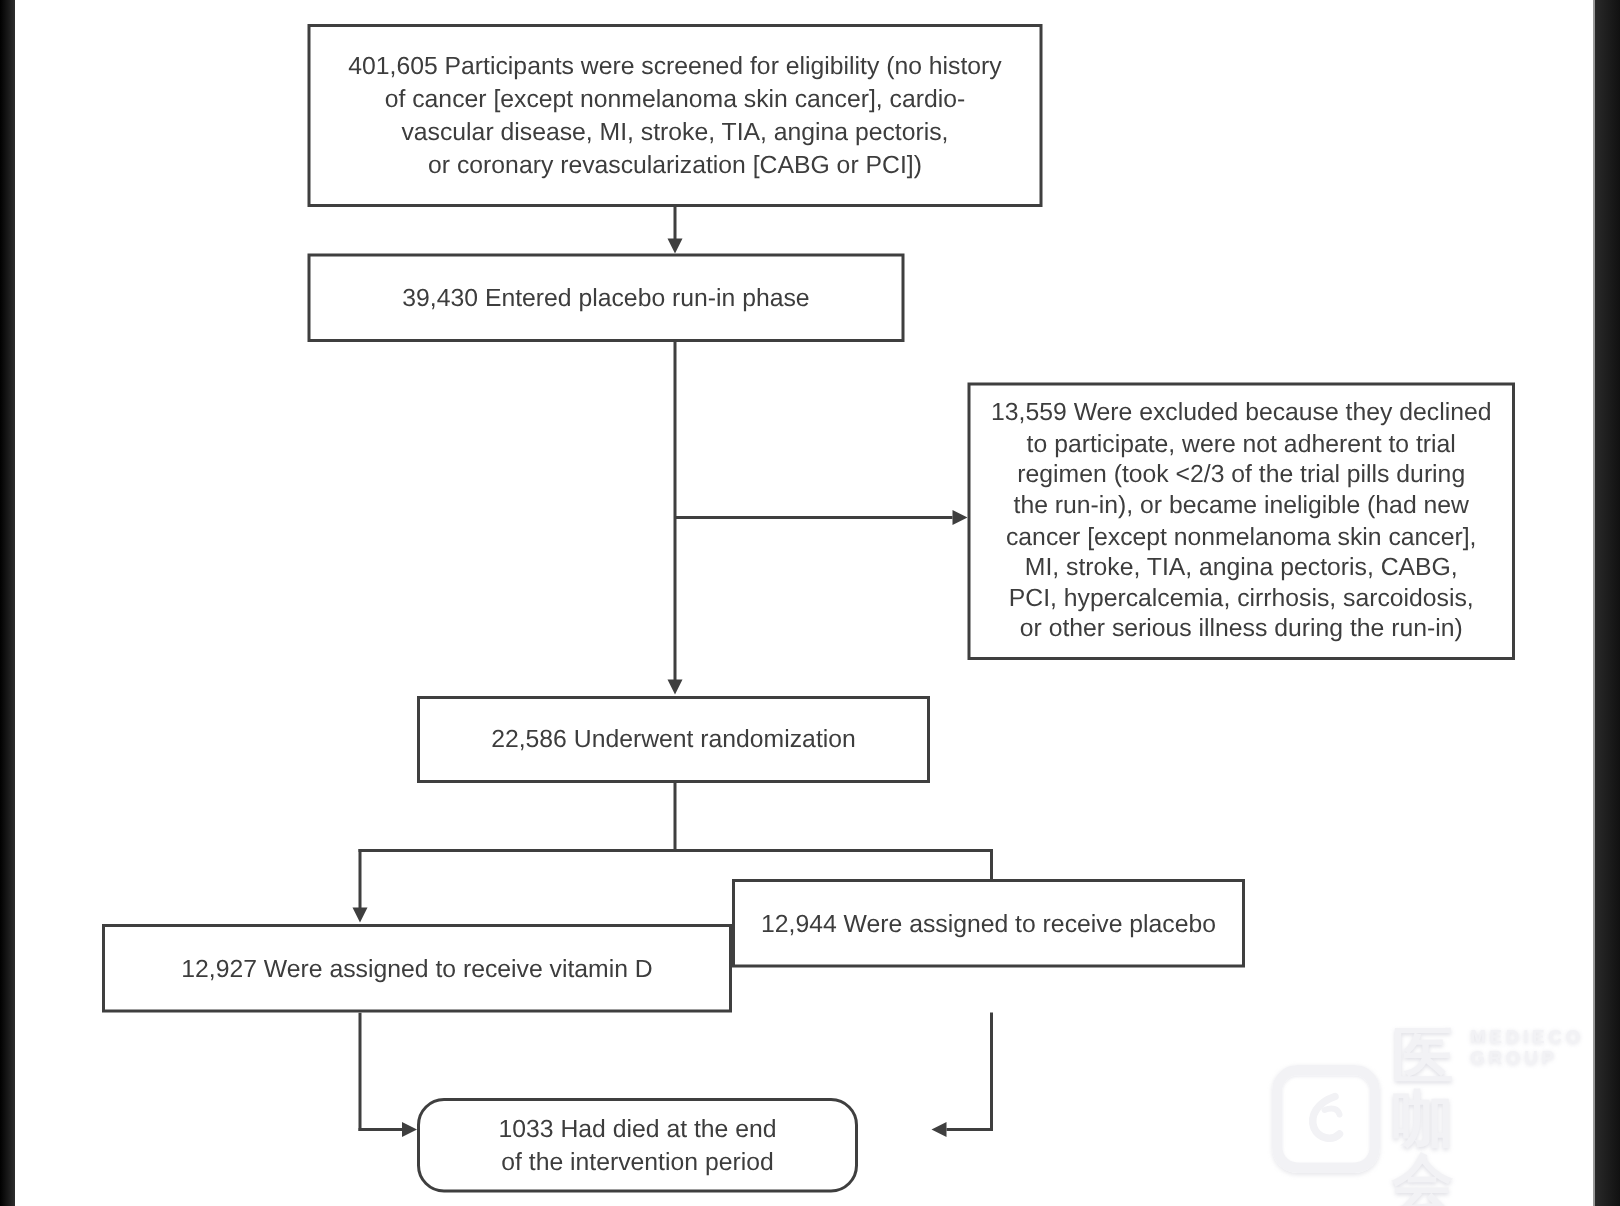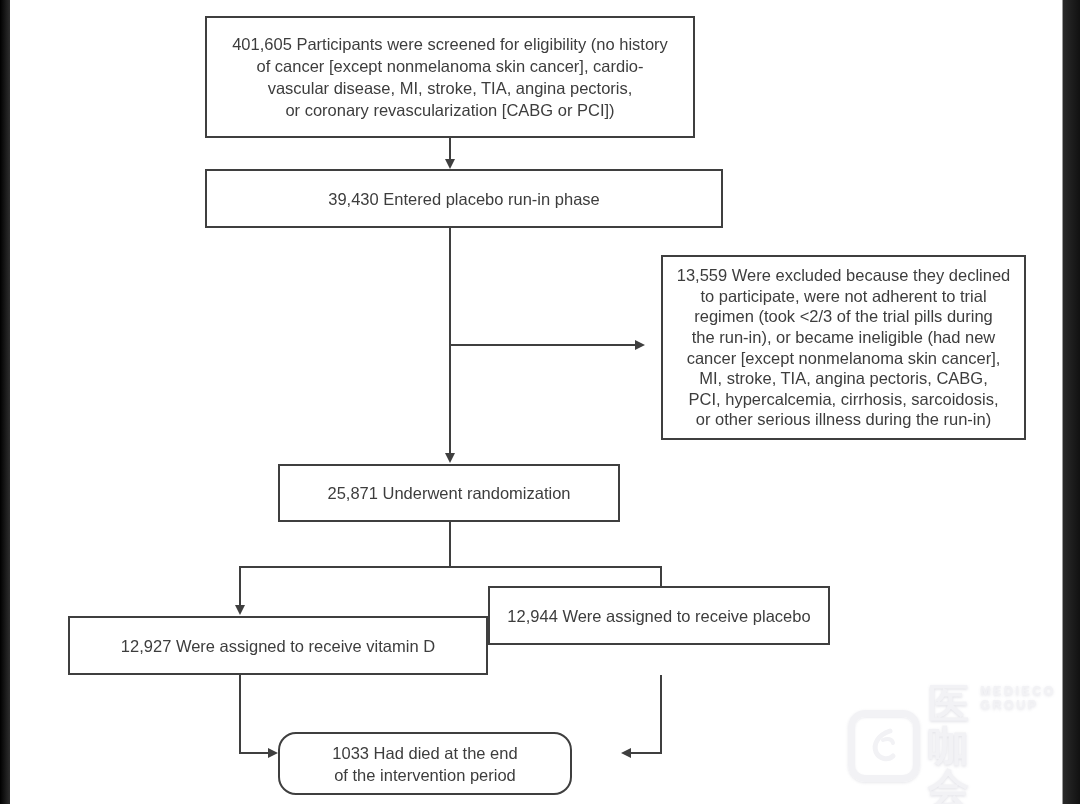--- a/index.html
+++ b/index.html
@@ -52,32 +52,32 @@
 <body>
 
 <div class="frame-bar left"></div>
 <div class="frame-bar right"></div>
 
 <div class="flow-box" style="left:205px; top:16px;  width:490px; height:122px;">401,605 Participants were screened for eligibility (no history
 of cancer [except nonmelanoma skin cancer], cardio-
 vascular disease, MI, stroke, TIA, angina pectoris,
 or coronary revascularization [CABG or PCI])</div>
 
-<div class="flow-box" style="left:205px; top:169px; width:518px; height:59px;">39,430 Entered placebo run-in phase</div>
+<div class="flow-box" style="left:205px; top:169px; width:398px; height:59px;">39,430 Entered placebo run-in phase</div>
 
-<div class="flow-box excluded" style="left:645px; top:255px; width:365px; height:185px;margin-left:16px;">13,559 Were excluded because they declined
+<div class="flow-box excluded" style="left:645px; top:255px; width:365px; height:185px;">13,559 Were excluded because they declined
 to participate, were not adherent to trial
 regimen (took &lt;2/3 of the trial pills during
 the run-in), or became ineligible (had new
 cancer [except nonmelanoma skin cancer],
 MI, stroke, TIA, angina pectoris, CABG,
 PCI, hypercalcemia, cirrhosis, sarcoidosis,
 or other serious illness during the run-in)</div>
 
-<div class="flow-box" style="left:278px; top:464px; width:342px; height:58px;">25,871 Underwent randomization</div>
+<div class="flow-box" style="left:278px; top:464px; width:342px; height:58px;">22,586 Underwent randomization</div>
 
 <div class="flow-box" style="left:68px;  top:616px; width:420px; height:59px;">12,927 Were assigned to receive vitamin D</div>
 
 <div class="flow-box" style="left:488px; top:586px; width:342px; height:59px;">12,944 Were assigned to receive placebo</div>
 
 <div class="flow-box" style="left:278px; top:732px; width:294px; height:63px;border-radius:18px;">1033 Had died at the end
 of the intervention period</div>
 
 <div class="conn v" style="left:449px; top:122px; height:38px;"></div>
 <div class="arrow down" style="left:445px; top:159px;"></div>

